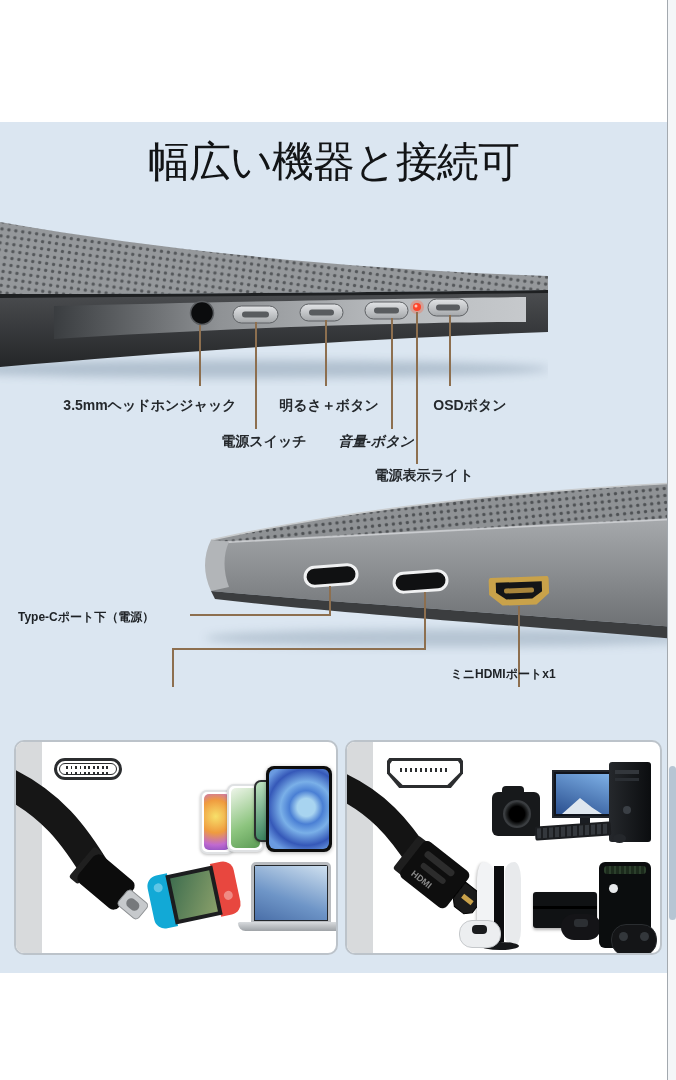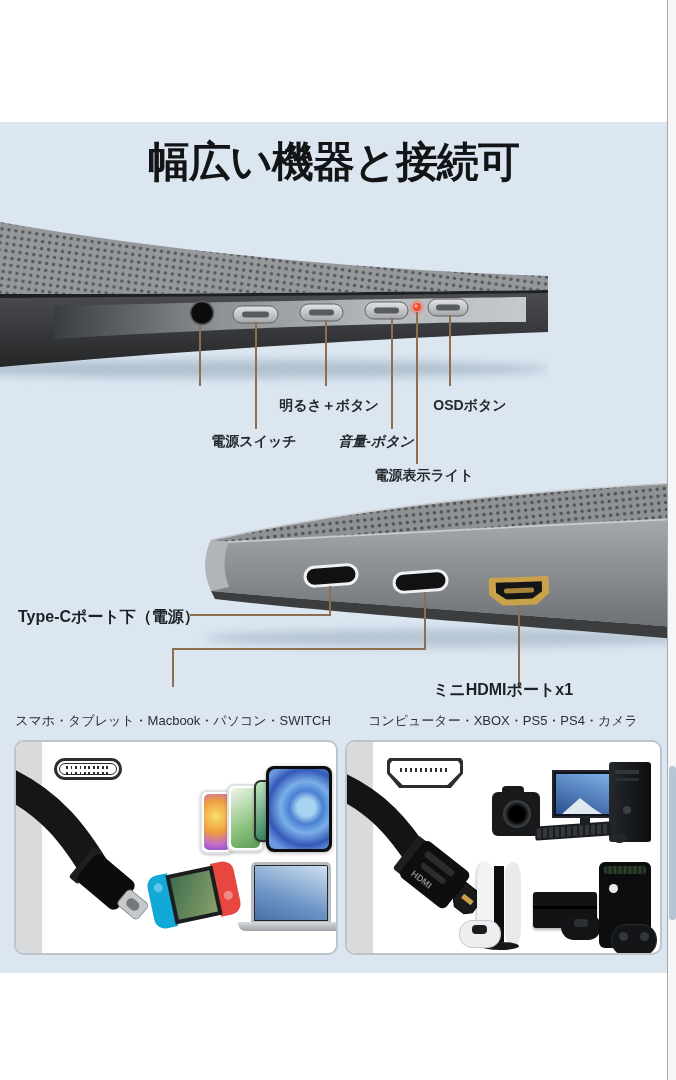--- a/index.html
+++ b/index.html
@@ -1,25 +1,25 @@
 <!DOCTYPE html>
 <html><head>
 <meta charset="utf-8">
 <style>
   html,body{margin:0;padding:0;background:#fff;}
   #page{position:relative;width:676px;height:1080px;background:#ffffff;overflow:hidden;
         font-family:"Liberation Sans","DejaVu Sans",sans-serif;}
   #canvas{position:absolute;left:0;top:122px;width:667px;height:851px;background:#dbe6f1;}
   .title{position:absolute;left:0;top:134px;width:667px;text-align:center;font-size:42px;
-         font-weight:700;letter-spacing:-1px;color:#121416;white-space:nowrap;}
+         font-weight:400;letter-spacing:-1px;color:#121416;white-space:nowrap;}
   .subtitle{position:absolute;left:0;top:189px;width:667px;text-align:center;font-size:22px;
          font-weight:600;color:#22262a;white-space:nowrap;}
   .lbl{position:absolute;transform:translate(-50%,-50%);font-size:14px;font-weight:700;
        color:#24282c;white-space:nowrap;}
-  .lbl2{position:absolute;transform:translate(-50%,-50%);font-size:16px;font-weight:700;
+  .lbl2{position:absolute;transform:translate(-50%,-50%);font-size:12px;font-weight:700;
        color:#1d2125;white-space:nowrap;}
   .sub2{position:absolute;transform:translate(-50%,-50%);font-size:13px;font-weight:500;
        color:#2a2e32;white-space:nowrap;}
   .cl{position:absolute;background:#8d6f4f;}
   .panel{position:absolute;top:740px;height:215px;background:#ffffff;border:2px solid #bcc3ca;
          border-radius:10px;box-sizing:border-box;overflow:hidden;}
   .gstrip{position:absolute;left:0;top:0;width:26px;height:100%;background:#d8dadc;}
   .usbc-icon{position:absolute;box-sizing:border-box;border:3px solid #2b2d2f;border-radius:12px;background:#fff;}
   .usbc-icon .inner{position:absolute;inset:2px;border:1px solid #2b2d2f;border-radius:8px;
      background-image:repeating-linear-gradient(90deg,#2b2d2f 0 1.5px,transparent 1.5px 4.5px),
@@ -97,23 +97,24 @@
     </g>
   </svg>
 
   <div class="cl" style="left:199px;top:325px;width:2px;height:61px;"></div>
   <div class="cl" style="left:255px;top:322px;width:2px;height:107px;"></div>
   <div class="cl" style="left:325px;top:320px;width:2px;height:66px;"></div>
   <div class="cl" style="left:391px;top:318px;width:2px;height:111px;"></div>
   <div class="cl" style="left:416px;top:312px;width:2px;height:152px;"></div>
   <div class="cl" style="left:449px;top:315px;width:2px;height:71px;"></div>
 
+  <div class="lbl" style="left:150px;top:406px;">3.5mmヘッドホンジャック</div>
   <div class="lbl" style="left:329px;top:406px;">明るさ＋ボタン</div>
   <div class="lbl" style="left:470px;top:406px;">OSDボタン</div>
-  <div class="lbl" style="left:254px;top:442px;">電源スイッチ</div>
+  <div class="lbl" style="left:264px;top:442px;">電源スイッチ</div>
   <div class="lbl" style="left:376px;top:442px;font-style:italic;">音量-ボタン</div>
   <div class="lbl" style="left:424px;top:476px;">電源表示ライト</div>
 
   <svg width="481" height="185" viewBox="0 0 481 185" style="position:absolute;left:195px;top:478px;">
     <defs>
       <pattern id="perf2" width="7" height="7" patternUnits="userSpaceOnUse" patternTransform="rotate(-6)">
         <rect width="7" height="7" fill="#8f9295"></rect>
           <circle cx="3.5" cy="3.5" r="1.7" fill="#4e5154"></circle>
       </pattern>
       <linearGradient id="bandG2" x1="0" y1="0" x2="0" y2="1">
@@ -145,23 +146,21 @@
   </svg>
 
   <div class="cl" style="left:329px;top:586px;width:2px;height:30px;"></div>
   <div class="cl" style="left:190px;top:614px;width:141px;height:2px;"></div>
   <div class="cl" style="left:424px;top:592px;width:2px;height:58px;"></div>
   <div class="cl" style="left:172px;top:648px;width:254px;height:2px;"></div>
   <div class="cl" style="left:172px;top:648px;width:2px;height:39px;"></div>
   <div class="cl" style="left:518px;top:606px;width:2px;height:81px;"></div>
 
   <div class="lbl2" style="left:18px;top:617px;transform:translate(0,-50%);">Type-Cポート下（電源）</div>
-  <div class="sub2" style="left:173px;top:721px;">スマホ・タブレット・Macbook・パソコン・SWITCH</div>
-  <div class="lbl2" style="left:503px;top:690px;text-align:right;">ミニHDMIポートx1</div>
-  <div class="sub2" style="left:503px;top:721px;">コンピューター・XBOX・PS5・PS4・カメラ</div>
+  <div class="lbl2" style="left:503px;top:674px;text-align:right;">ミニHDMIポートx1</div>
 
   <div class="panel" style="left:14px;width:324px;">
     <div class="gstrip"></div>
     <div class="usbc-icon" style="left:38px;top:16px;width:68px;height:22px;">
       <div class="inner"></div>
     </div>
     <svg width="320" height="211" viewBox="0 0 320 211" style="position:absolute;left:0;top:0;">
       <path d="M-10,40 C35,62 58,92 82,132" fill="none" stroke="#161616" stroke-width="30" stroke-linecap="round"></path>
       <g transform="rotate(40 90 140)">
         <rect x="58" y="120" width="12" height="40" rx="3" fill="#1f1f1f"></rect>

